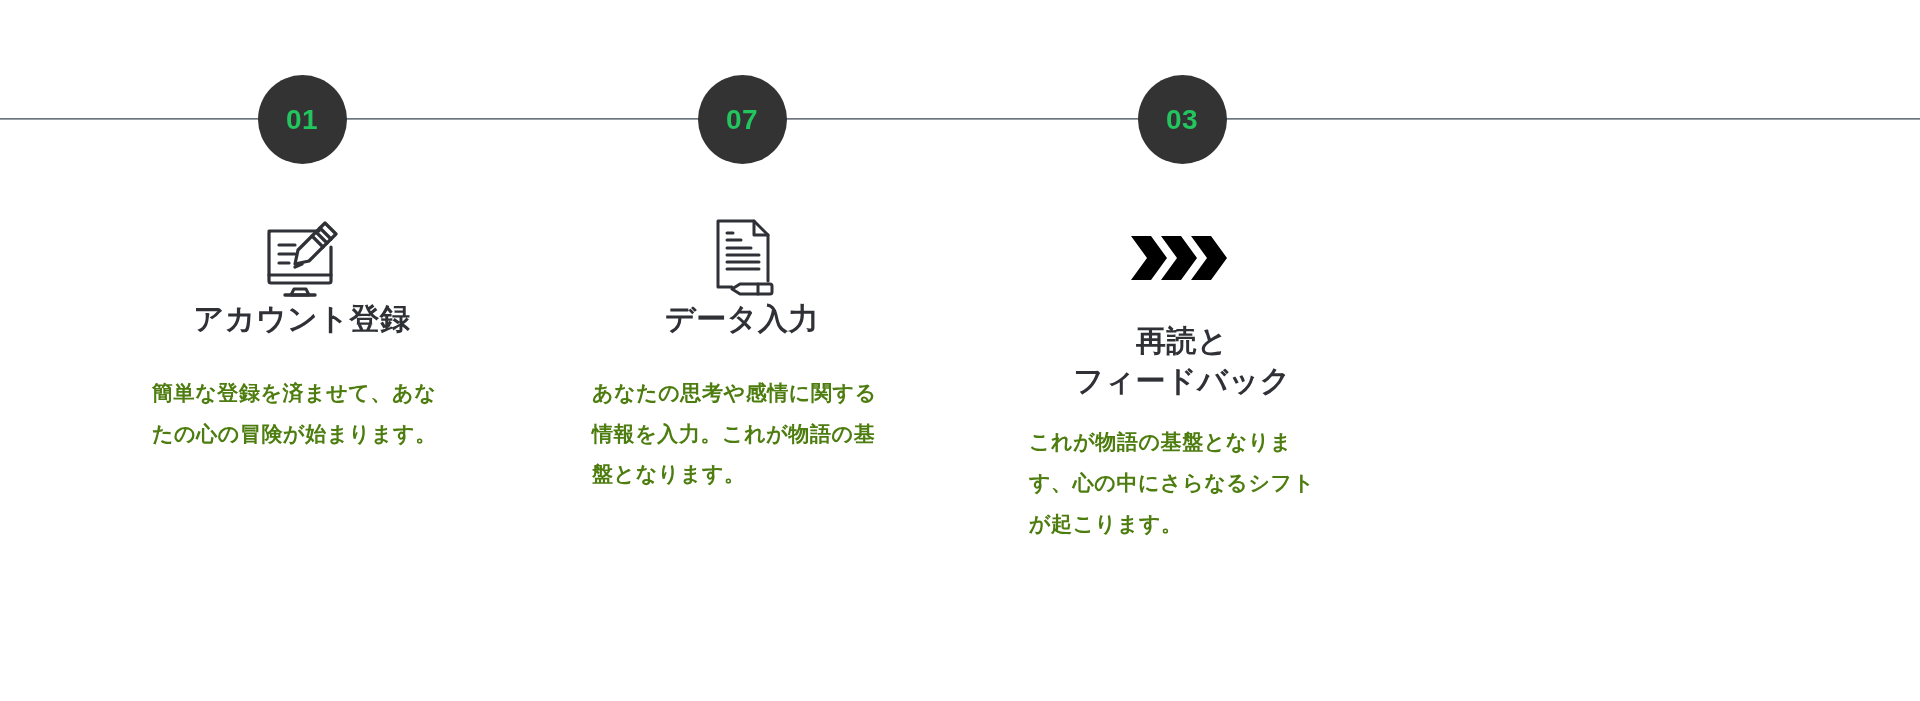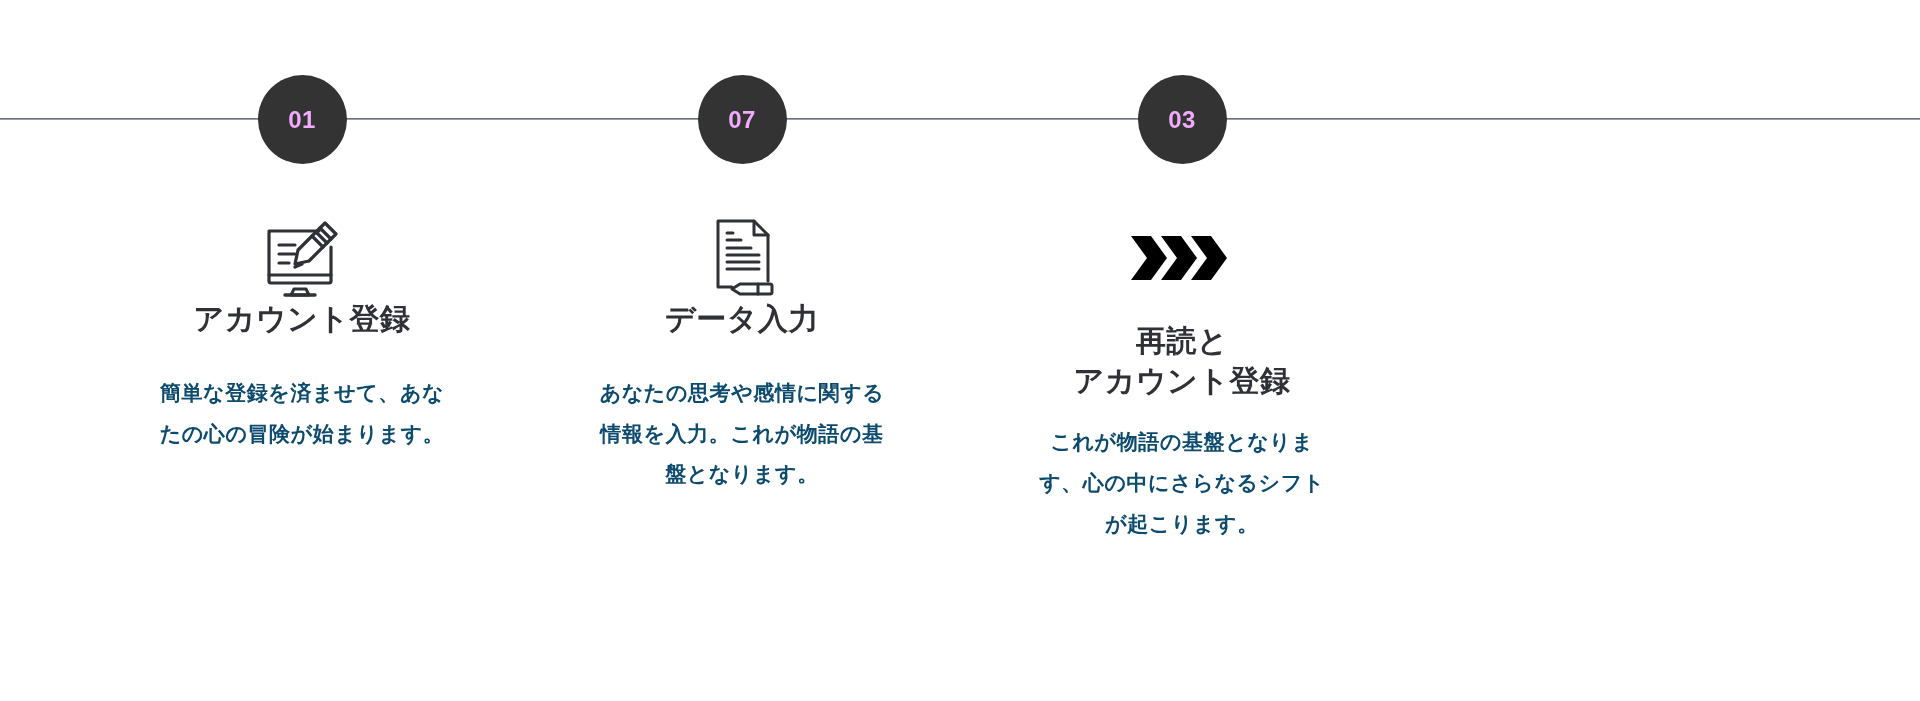--- a/index.html
+++ b/index.html
@@ -61,22 +61,22 @@
     height: 89px;
     border-radius: 50%;
     background: #333333;
     display: flex;
     align-items: center;
     justify-content: center;
     z-index: 3;
   }
 
   .badge-number {
-    color: #f0abfc;
-    font-size: 24px;
+    color: #22c55e;
+    font-size: 28px;
     font-weight: bold;
     letter-spacing: 0.5px;
     line-height: 1;
   }
 
   
   .icon-wrap {
     margin-top: 53px;
     height: 82px;
     display: flex;
@@ -98,24 +98,24 @@
   }
 
   .step-4 .step-title { margin-top: 22px; }
 
   
   .step-body {
     margin-top: 34px;
     width: 300px;
     font-size: 21px;
     font-weight: bold;
-    color: #0c4a6e;
+    color: #4d7c0f;
     line-height: 1.95;
     letter-spacing: 0.6px;
-    text-align: center;
+    text-align: left;
   }
 
   .step-3 .step-body { width: 312px; }
   .step-4 .step-body { margin-top: 22px; width: 306px; }
 
 </style>
 </head>
 <body>
 
 <div class="timeline">
@@ -172,18 +172,18 @@
 
       <div class="icon-wrap">
         <svg width="102" height="48" viewBox="0 0 102 48" fill="#000000">
           <path d="M0 2 h20 L36 24 L20 46 H0 L16 24 z"></path>
           <path d="M30 2 h20 L66 24 L50 46 H30 L46 24 z"></path>
           <path d="M60 2 h20 L96 24 L80 46 H60 L76 24 z"></path>
         </svg>
       </div>
 
       <div class="step-title">再読と
-アカウント登録</div>
+フィードバック</div>
       <div class="step-body">これが物語の基盤となります、心の中にさらなるシフトが起こります。</div>
     </div>
 
   </div>
 </div>
 
 </body></html>

